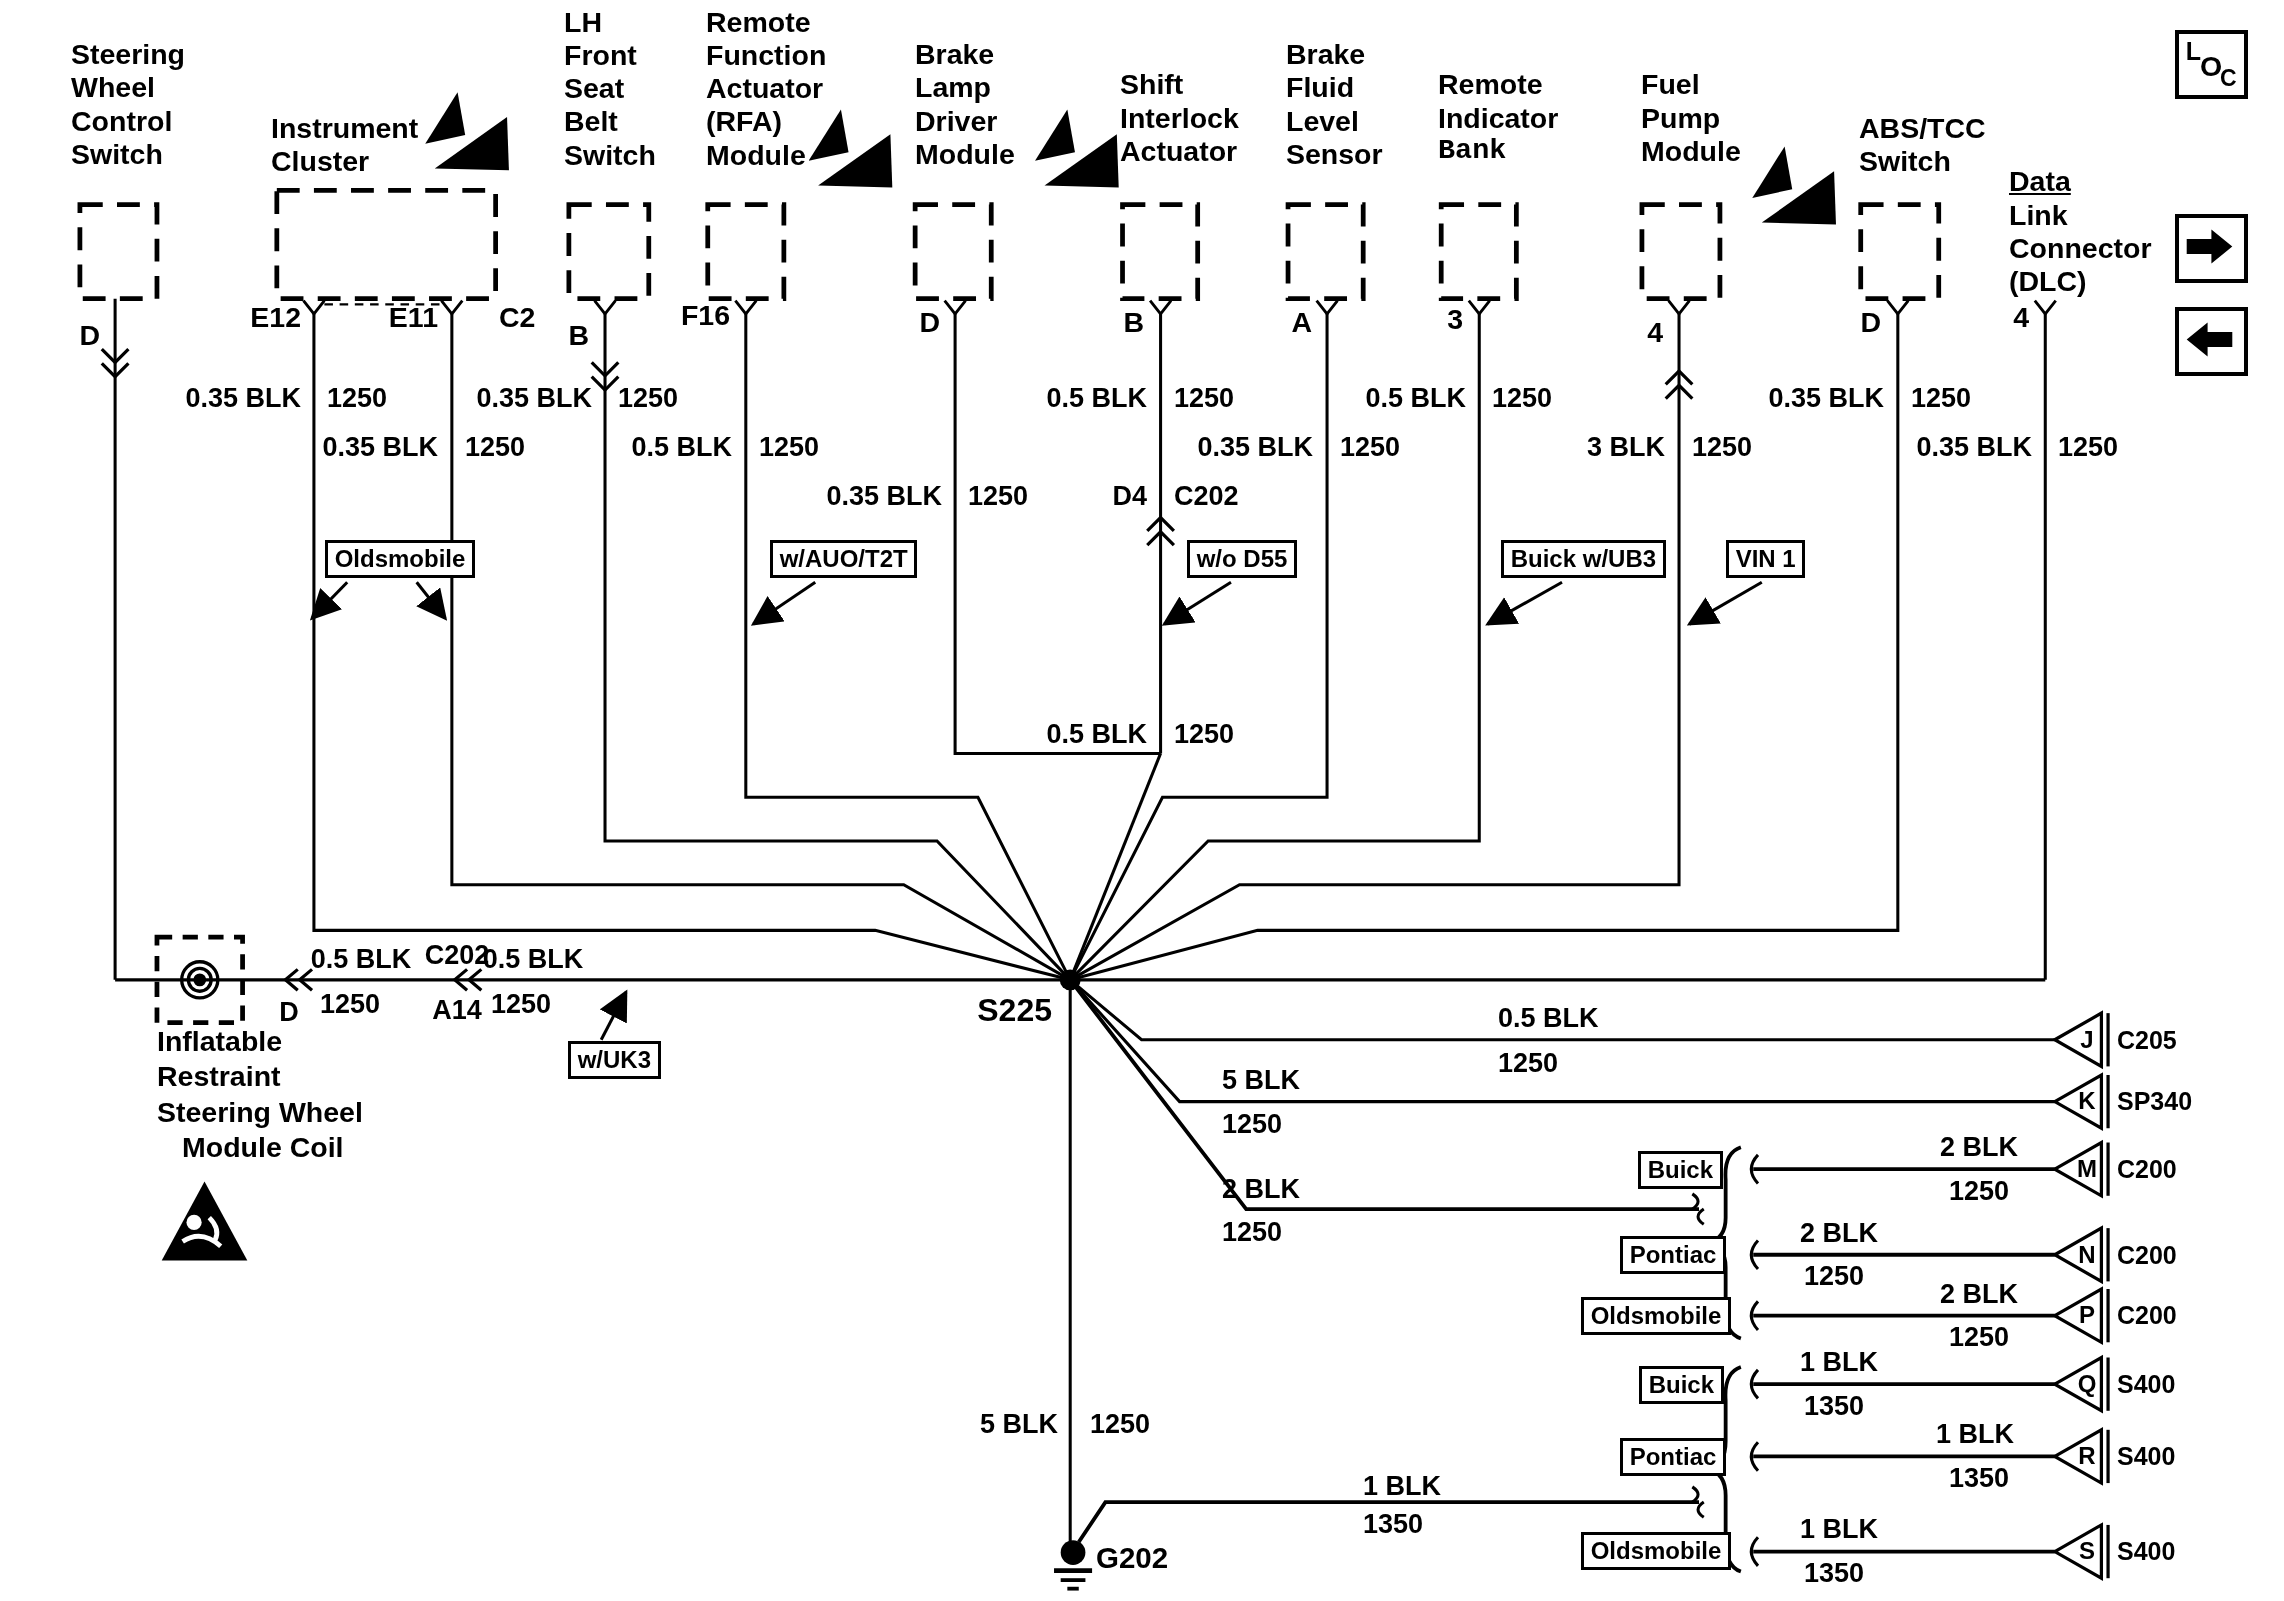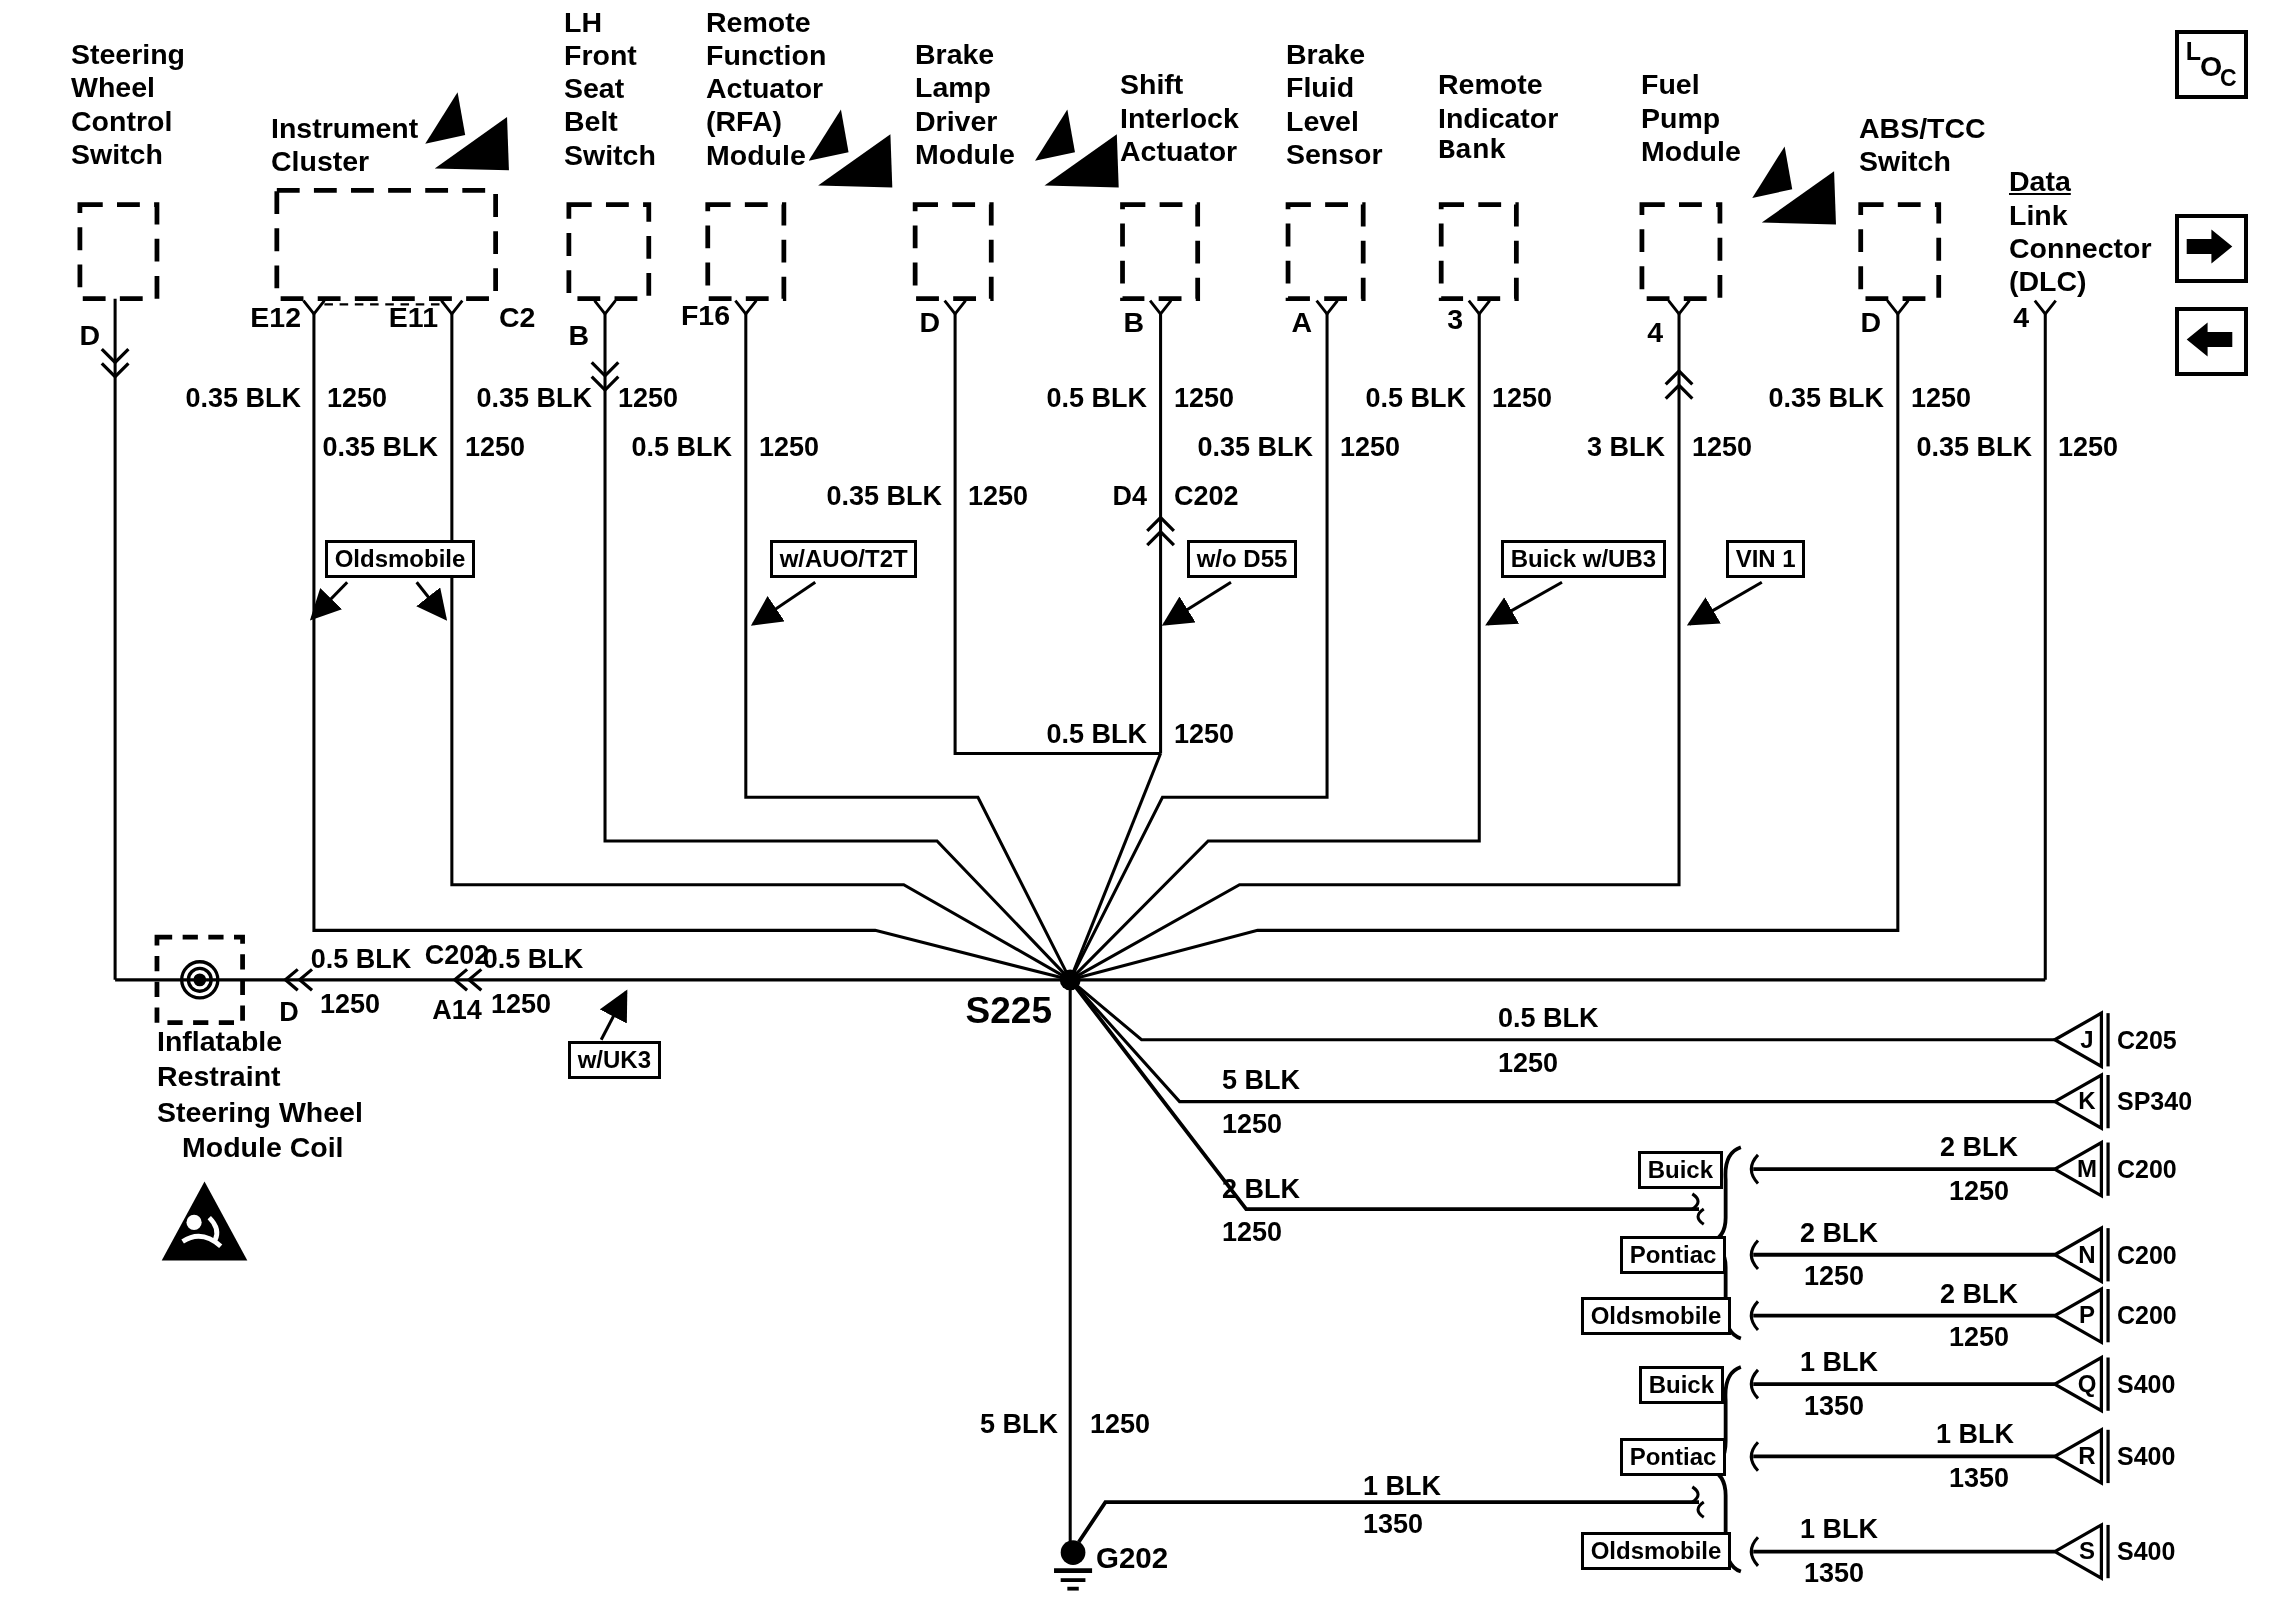--- a/index.html
+++ b/index.html
@@ -293,21 +293,21 @@
     <div class="lbl" style="left: 1800px; top: 1233px; transform: translate(0px, -50%);">2 BLK</div>
     <div class="lbl" style="left: 1804px; top: 1276px; transform: translate(0px, -50%);">1250</div>
     <div class="lbl" style="left: 2018px; top: 1294px; transform: translate(-100%, -50%);">2 BLK</div>
     <div class="lbl" style="left: 2009px; top: 1337px; transform: translate(-100%, -50%);">1250</div>
     <div class="lbl" style="left: 1800px; top: 1362px; transform: translate(0px, -50%);">1 BLK</div>
     <div class="lbl" style="left: 1804px; top: 1406px; transform: translate(0px, -50%);">1350</div>
     <div class="lbl" style="left: 2014px; top: 1434px; transform: translate(-100%, -50%);">1 BLK</div>
     <div class="lbl" style="left: 2009px; top: 1478px; transform: translate(-100%, -50%);">1350</div>
     <div class="lbl" style="left: 1800px; top: 1529px; transform: translate(0px, -50%);">1 BLK</div>
     <div class="lbl" style="left: 1804px; top: 1573px; transform: translate(0px, -50%);">1350</div>
-    <div class="lbl" style="font-size: 37px; left: 1052px; top: 1010px; transform: translate(-100%, -50%);">S225</div>
+    <div class="lbl" style="font-size: 32px; left: 1052px; top: 1010px; transform: translate(-100%, -50%);">S225</div>
     <div class="lbl" style="font-size: 29.5px; left: 1096px; top: 1558px; transform: translate(0px, -50%);">G202</div>
     <div class="callout" style="left: 325px; top: 540px;">Oldsmobile</div>
     <div class="callout" style="left: 770px; top: 540px;">w/AUO/T2T</div>
     <div class="callout" style="left: 1187px; top: 540px;">w/o D55</div>
     <div class="callout" style="left: 1501px; top: 540px;">Buick w/UB3</div>
     <div class="callout" style="left: 1726px; top: 540px;">VIN 1</div>
     <div class="callout" style="left: 568px; top: 1041px;">w/UK3</div>
     <div class="callout" style="left: 1638px; top: 1151px;">Buick</div>
     <div class="callout" style="left: 1620px; top: 1236px;">Pontiac</div>
     <div class="callout" style="left: 1581px; top: 1297px;">Oldsmobile</div>

